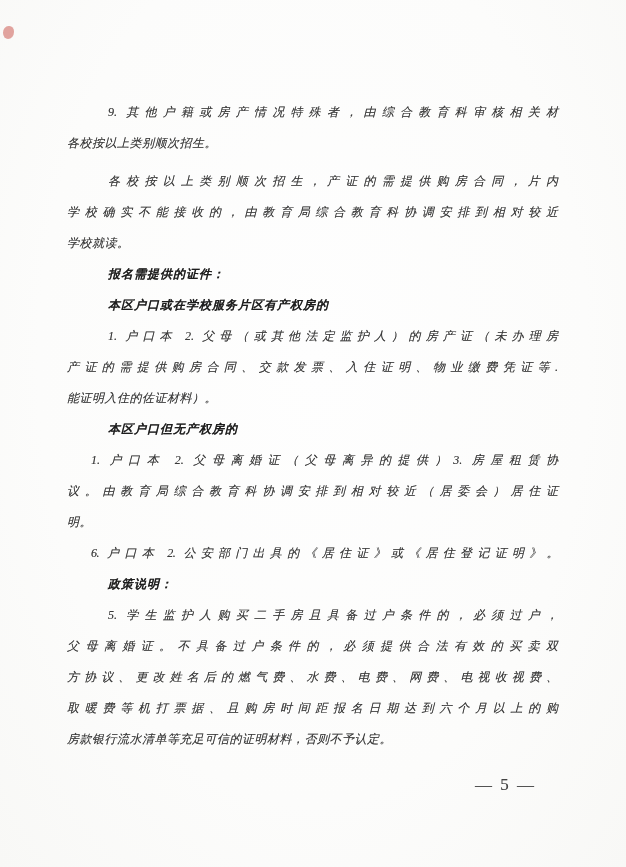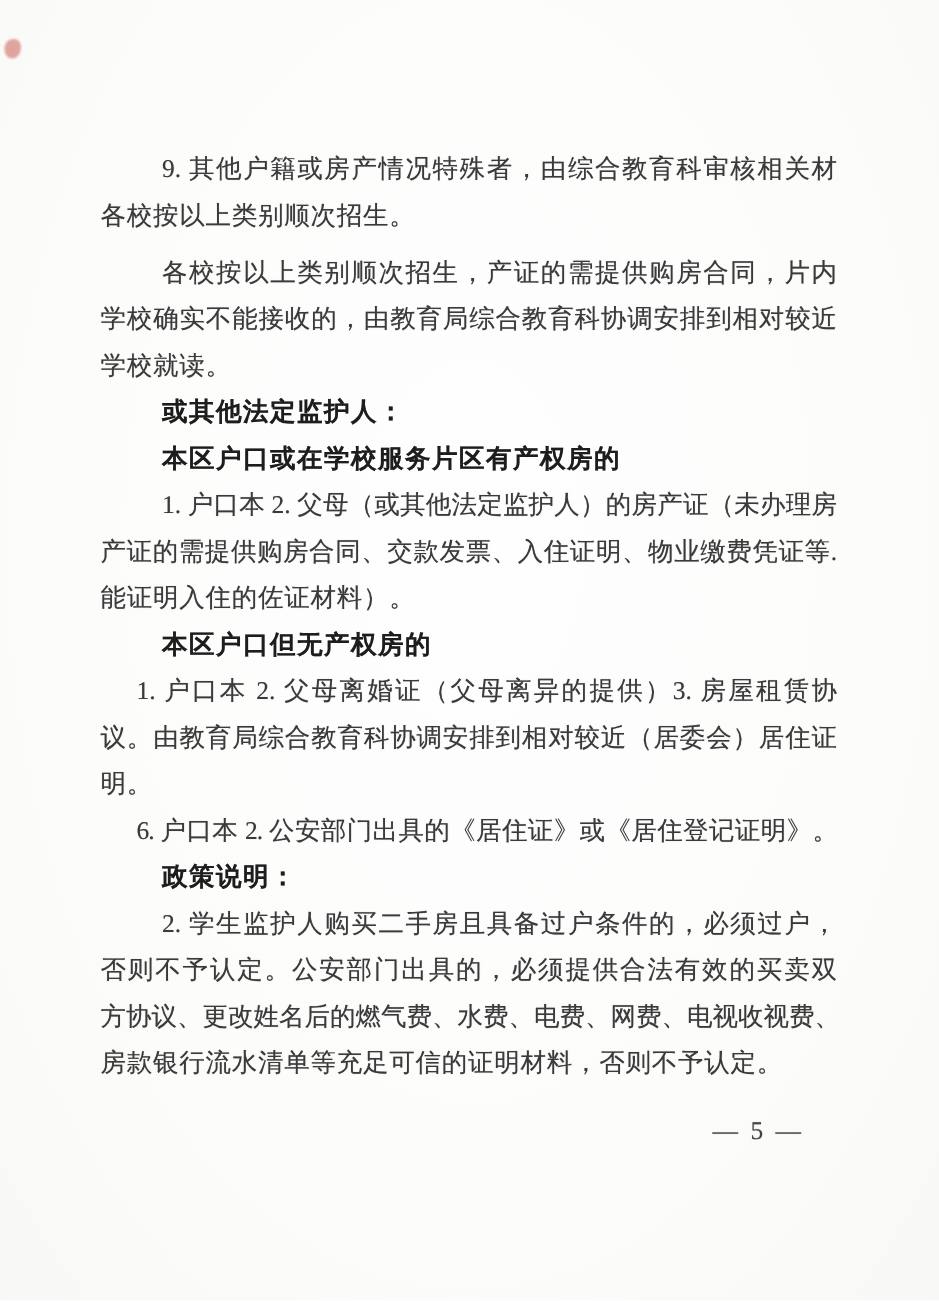--- a/index.html
+++ b/index.html
@@ -22,24 +22,25 @@
   }
   .text-block {
     position: absolute;
     left: 67px;
     top: 97px;
     width: 491px;
   }
   .line {
     height: 31px;
     line-height: 31px;
-    font-size: 17px;
+    font-size: 12px;
     letter-spacing: 0.5px;
     white-space: nowrap;
     text-shadow: 0 0 0.5px rgba(70, 70, 70, 0.55);
+    font-style: italic;
   }
   .just {
     white-space: nowrap;
     text-align: justify;
     text-align-last: justify;
     letter-spacing: 0px;
   }
   .ind-lg { padding-left: 41px; }
   .ind-sm { padding-left: 24px; }
   .gap    { margin-top: 7px; }
@@ -82,39 +83,40 @@
   <div class="red-ink-mark" style="background-color: rgb(201, 79, 70);"></div>
 
   <div class="text-block">
 
     <div class="line just ind-lg">9. 其他户籍或房产情况特殊者，由综合教育科审核相关材</div>
     <div class="line">各校按以上类别顺次招生。</div>
     <div class="line just ind-lg gap">各校按以上类别顺次招生，产证的需提供购房合同，片内</div>
     <div class="line just">学校确实不能接收的，由教育局综合教育科协调安排到相对较近</div>
     <div class="line">学校就读。</div>
 
-    <div class="line heading">或其他法定监护人：</div>
+    <div class="line heading">报名需提供的证件：</div>
     <div class="line heading">本区户口或在学校服务片区有产权房的</div>
 
     <div class="line just ind-lg">1. 户口本 2. 父母（或其他法定监护人）的房产证（未办理房</div>
     <div class="line just">产证的需提供购房合同、交款发票、入住证明、物业缴费凭证等.</div>
     <div class="line">能证明入住的佐证材料）。</div>
 
     <div class="line heading">本区户口但无产权房的</div>
 
     <div class="line just ind-sm">1. 户口本 2. 父母离婚证（父母离异的提供）3. 房屋租赁协</div>
     <div class="line just">议。由教育局综合教育科协调安排到相对较近（居委会）居住证</div>
     <div class="line">明。</div>
 
 
     <div class="line just ind-sm tight">6. 户口本 2. 公安部门出具的《居住证》或《居住登记证明》。</div>
 
     <div class="line heading">政策说明：</div>
 
-    <div class="line just ind-lg">2. 学生监护人购买二手房且具备过户条件的，必须过户，</div>
-    <div class="line just">否则不予认定。公安部门出具的，必须提供合法有效的买卖双</div>
+    <div class="line just ind-lg">5. 学生监护人购买二手房且具备过户条件的，必须过户，</div>
+    <div class="line just">父母离婚证。不具备过户条件的，必须提供合法有效的买卖双</div>
     <div class="line just">方协议、更改姓名后的燃气费、水费、电费、网费、电视收视费、</div>
+    <div class="line just">取暖费等机打票据、且购房时间距报名日期达到六个月以上的购</div>
     <div class="line">房款银行流水清单等充足可信的证明材料，否则不予认定。</div>
 
     <div class="page-number-row">— 5 —</div>
 
   </div>
 </div>
 
 </body></html>

